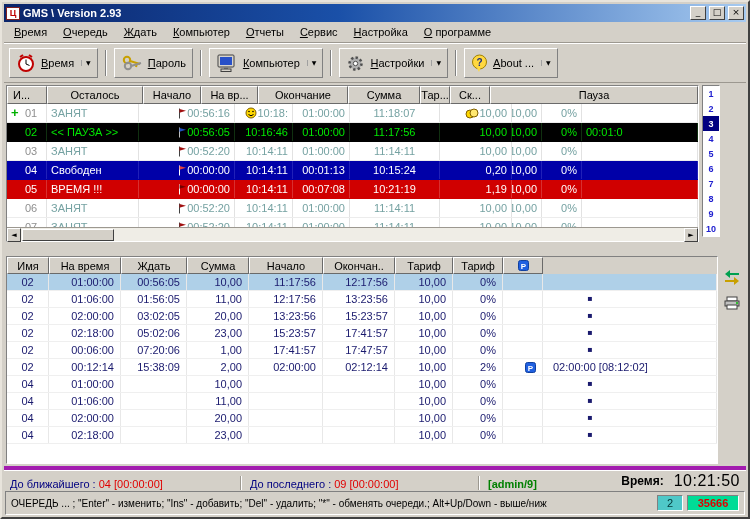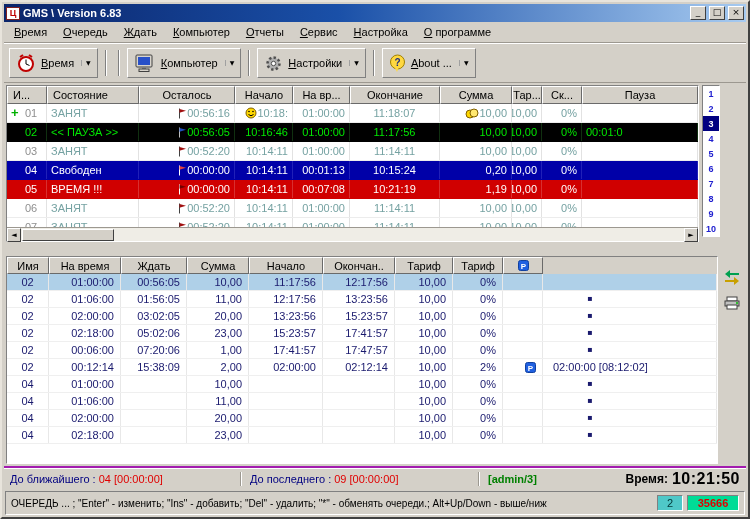--- a/index.html
+++ b/index.html
@@ -71,50 +71,50 @@
   .q-row{display:flex;height:17px;align-items:stretch;font-size:11px;color:#1A1A6E;border-bottom:1px solid #EFEFEF;cursor:default}
   .qd{display:flex;align-items:center;overflow:hidden;white-space:nowrap;border-right:1px solid #E8E8E8;padding:0 6px}
   .q0{width:42px}.q1{width:72px}.q2{width:66px}.q3{width:62px}.q4{width:74px}
   .q5{width:72px}.q6{width:58px}.q7{width:50px}.q8{width:40px}.q9{flex:1;padding-left:6px}
   .q-selected{background:#AFD0E8}
   .pdot{margin-left:38px;font-family:"DejaVu Sans",sans-serif;font-size:8px;color:#1A1A6E;line-height:1}
   .ptext{margin-left:4px}
   .side-strip{width:24px;flex:0 0 24px;display:flex;flex-direction:column;gap:8px;align-items:center;padding-top:12px}
   .side-btn{width:20px;height:18px;display:flex;align-items:center;justify-content:center;cursor:default}
   
-  .statusbar{flex:0 0 24px;display:flex;align-items:center;height:24px;padding:0 6px;
-    border-top:2px solid #a21caf;box-shadow:inset 0 1px 0 #FFF;font-size:11px}
+  .statusbar{flex:0 0 24px;display:flex;align-items:flex-end;height:24px;padding:0 6px;
+    border-top:4px solid #a21caf;box-shadow:inset 0 1px 0 #FFF;font-size:11px}
   .st-sec{display:flex;align-items:center;gap:3px;white-space:nowrap}
   .s1{width:230px}.s2{width:228px}.s3{flex:1}
-  .s4{margin-left:auto;gap:4px}
+  .s4{margin-left:auto;gap:10px}
   .st-sep{width:2px;height:14px;border-left:1px solid #9C9890;border-right:1px solid #FFF;margin-right:8px}
   .st-navy{color:#000080}
   .st-red{color:#E00000}
   .st-green{color:#008000;font-weight:bold}
   .st-clock-label{font-weight:bold;font-size:12px}
-  .st-clock{font-weight:bold;font-size:16px;letter-spacing:.5px}
+  .st-clock{font-weight:normal;font-size:16px;letter-spacing:.5px}
   
   .hintbar{flex:0 0 24px;margin:1px 1px 0 1px;border:1px solid;border-color:#808080 #FFF #FFF #808080;
     display:flex;align-items:center;gap:4px;padding:0 5px;background:#D4D0C8}
   .hint-text{flex:1;font-size:10px;color:#000;white-space:nowrap;overflow:hidden}
   .badge{border:1px solid;border-color:#808080 #FFF #FFF #808080;font-size:11px;padding:1px 5px;text-align:center;white-space:nowrap}
   .badge-cyan{background:#4FC8C8;color:#003838;min-width:26px}
   .badge-green{background:#00DC96;color:#E00000;font-weight:bold;min-width:52px}
   svg{display:block}
 </style>
 </head>
 <body>
 
 <div class="window">
 
   <div class="titlebar">
     <span class="app-icon">
         <span class="app-glyph">Ц</span>
       </span>
-    <span class="title">GMS \ Version 6.83</span>
+    <span class="title">GMS \ Version 2.93</span>
     <span class="win-btn">_</span>
     <span class="win-btn">□</span>
     <span class="win-btn">×</span>
   </div>
 
   <div class="menubar">
     <span class="menu-item">Время</span>
     <span class="menu-item">Очередь</span>
     <span class="menu-item">Ждать</span>
     <span class="menu-item">Компьютер</span>
@@ -132,20 +132,32 @@
             <line x1="16" y1="3" x2="13" y2="1" stroke="#C00000" stroke-width="2"></line>
             <circle cx="10" cy="10" r="7" fill="#FFF" stroke="#C00000" stroke-width="2"></circle>
             <line x1="10" y1="10" x2="10" y2="5.5" stroke="#000"></line>
             <line x1="10" y1="10" x2="13.5" y2="11.5" stroke="#000"></line>
           </svg>
       </span>
       <span class="tb-label">Время</span>
       <span class="tb-arrow">▼</span>
     </span>
     <span class="tb-sep"></span>
+    <span class="tb-btn">
+      <span class="icon-wrap">
+        <svg width="22" height="16" viewBox="0 0 22 16">
+            <circle cx="6" cy="5" r="3.2" fill="none" stroke="#C8A000" stroke-width="2"></circle>
+            <line x1="9" y1="6" x2="19" y2="9" stroke="#C8A000" stroke-width="2"></line>
+            <line x1="16" y1="8" x2="15" y2="12" stroke="#C8A000" stroke-width="2"></line>
+            <circle cx="7" cy="11" r="3.2" fill="none" stroke="#909090" stroke-width="2"></circle>
+            <line x1="10" y1="11" x2="20" y2="8" stroke="#909090" stroke-width="2"></line>
+          </svg>
+      </span>
+      <span class="tb-label">Пароль</span>
+    </span>
     <span class="tb-sep"></span>
     <span class="tb-btn">
       <span class="icon-wrap">
         <svg width="22" height="19" viewBox="0 0 22 19">
             <rect x="2" y="1" width="16" height="12" rx="1" fill="#D8D4CC" stroke="#404040"></rect>
             <rect x="4" y="3" width="12" height="8" fill="#2850C8"></rect>
             <rect x="8" y="13" width="4" height="2" fill="#808080"></rect>
             <rect x="5" y="15" width="10" height="2.5" fill="#D8D4CC" stroke="#404040"></rect>
           </svg>
       </span>
@@ -174,21 +186,20 @@
       </span>
       <span class="tb-label">About ...</span>
       <span class="tb-arrow">▼</span>
     </span>
   </div>
 
   <div class="upper">
     <div class="comp-table">
       <div class="thead">
         <span class="th c0 la">И...</span>
-        <span class="th c1 la">Состояние</span>
         <span class="th c2">Осталось</span>
         <span class="th c3">Начало</span>
         <span class="th c4">На вр...</span>
         <span class="th c5">Окончание</span>
         <span class="th c6">Сумма</span>
         <span class="th c7">Тар...</span>
         <span class="th c8">Ск...</span>
         <span class="th c9">Пауза</span>
       </div>
       <div class="tbody">
@@ -601,21 +612,21 @@
       <span class="st-navy">До ближайшего :</span>
       <span class="st-red">04 [00:00:00]</span>
     </span>
     <span class="st-sep"></span>
     <span class="st-sec s2">
       <span class="st-navy">До последнего :</span>
       <span class="st-red">09 [00:00:00]</span>
     </span>
     <span class="st-sep"></span>
     <span class="st-sec s3">
-      <span class="st-green">[admin/3]</span>
+      <span class="st-green">[admin/9]</span>
     </span>
     <span class="st-sec s4">
       <span class="st-clock-label">Время:</span>
       <span class="st-clock">10:21:50</span>
     </span>
   </div>
 
   <div class="hintbar">
     <span class="hint-text">ОЧЕРЕДЬ ... ; "Enter" - изменить; "Ins" - добавить; "Del" - удалить; "*" - обменять очереди.; Alt+Up/Down - выше/ниж</span>
     <span class="badge badge-cyan">2</span>

